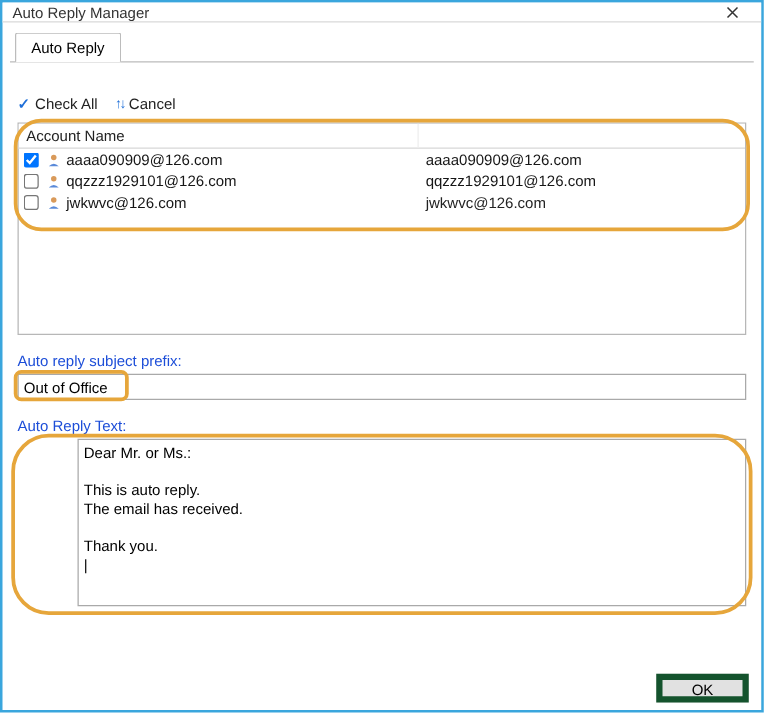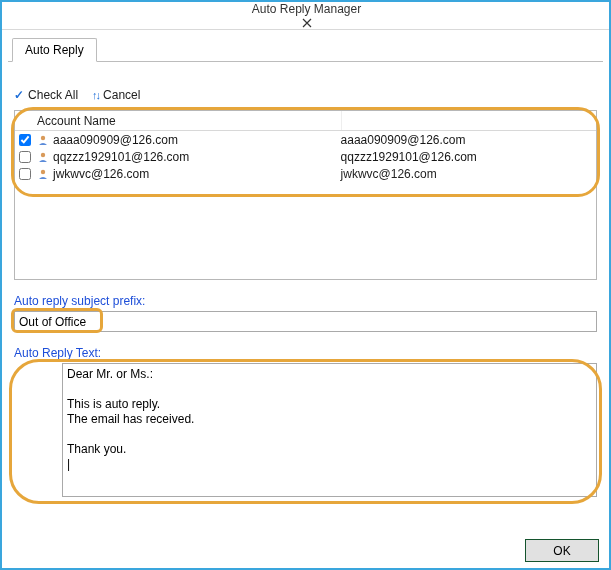--- a/index.html
+++ b/index.html
@@ -8,27 +8,26 @@
     padding: 0;
     width: 611px;
     height: 570px;
     font-family: "Segoe UI", Tahoma, sans-serif;
     font-size: 12px;
     background: #fff;
     overflow: hidden;
     border: 2px solid #3aa6dd;
   }
   .titlebar {
-    height: 28px;
+    height: 16px;
     background: #fff;
     border-bottom: 1px solid #d9d9d9;
     display: flex;
     align-items: center;
     padding: 0 6px 0 8px;
-    flex-direction: column;
   }
   .titlebar .title {
     flex: 1;
     font-size: 12px;
     color: #333;
   }
   .titlebar .close {
     width: 34px;
     height: 22px;
     display: flex;
@@ -89,21 +88,20 @@
     height: 170px;
     background: #fff;
   }
   .list-header {
     display: flex;
     height: 20px;
     border-bottom: 1px solid #d8d8d8;
     font-size: 12px;
     color: #222;
     background: #fff;
-    padding-left: 16px;
   }
   .col-acc { width: 55%; padding-left: 6px; display:flex; align-items:center; border-right:1px solid #eee;}
   .col-addr { flex: 1; padding-left: 6px; display:flex; align-items:center;}
   .list-body { }
   .row {
     display: flex;
     height: 17px;
     align-items: center;
     font-size: 12px;
     color: #222;
@@ -164,21 +162,21 @@
   .footer {
     position: absolute;
     bottom: 8px;
     right: 12px;
     display: flex;
     gap: 8px;
   }
   .btn {
     width: 74px;
     height: 23px;
-    border: 1px solid #14532d;
+    border: 5px solid #14532d;
     background: #e1e1e1;
     font-family: inherit;
     font-size: 12px;
     cursor: default;
   }
   .person-icon svg { display:block; }
 </style>
 </head>
 <body>
 

